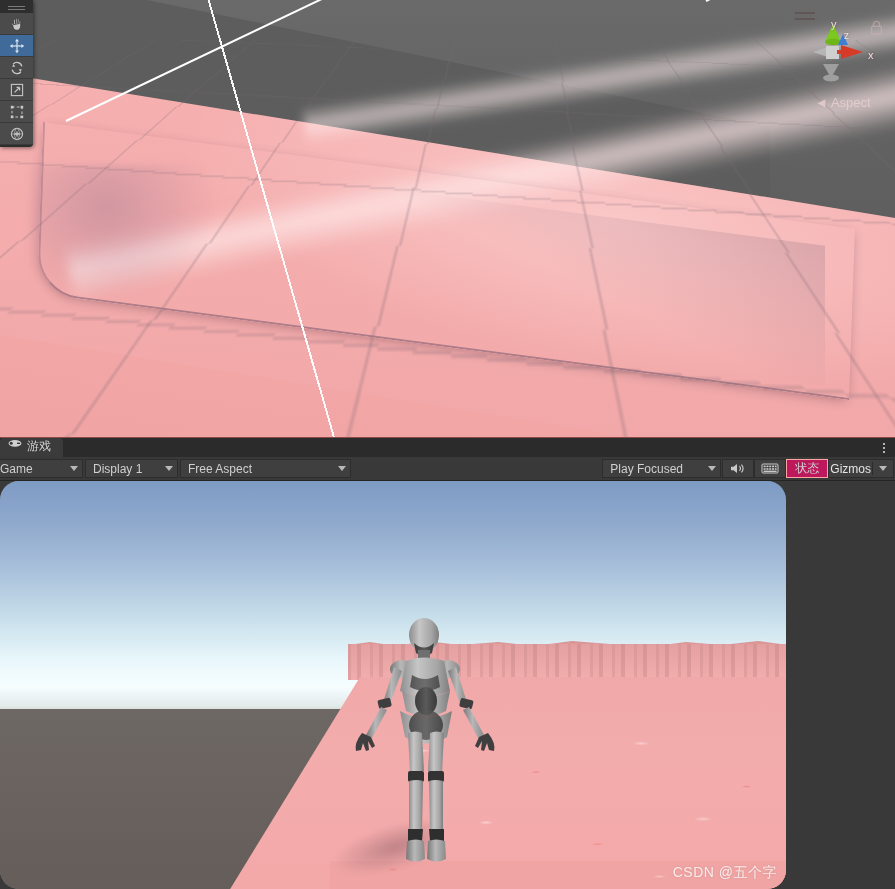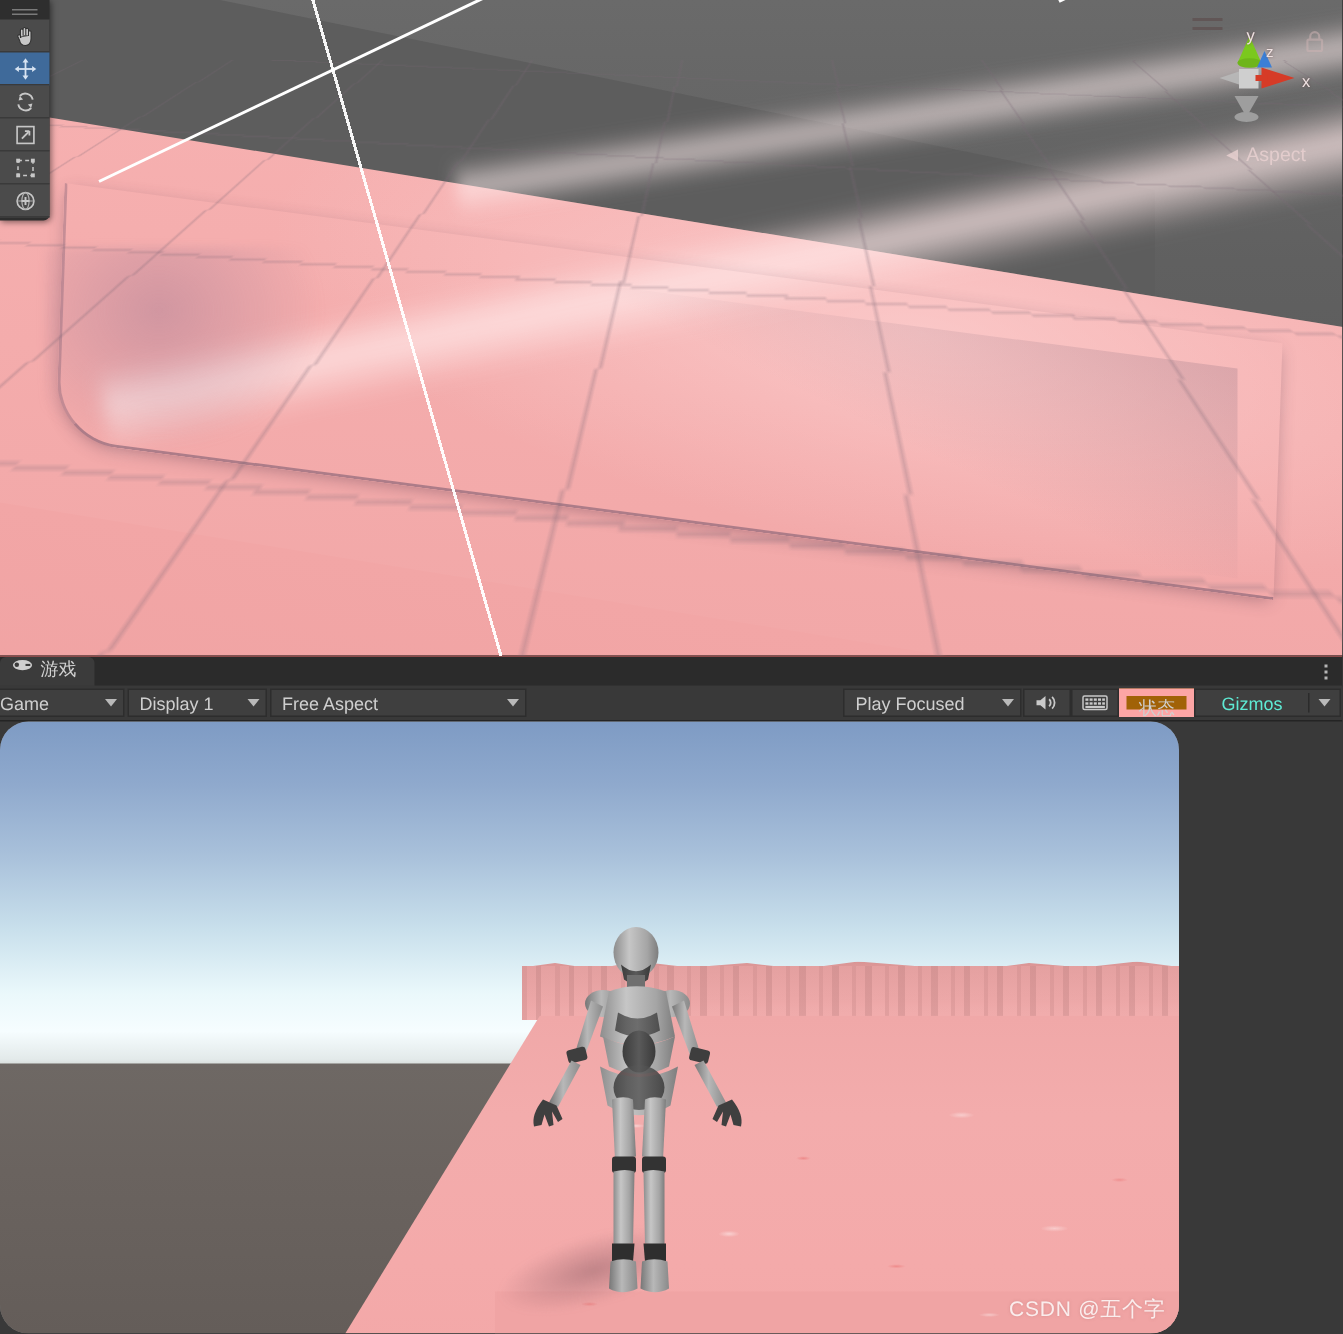--- a/index.html
+++ b/index.html
@@ -278,37 +278,37 @@
 
   .tb-icon-btn {
     display: flex; align-items: center; justify-content: center;
     width: 30px;
     margin: 2px 0;
     background: #3f3f3f;
     border: 1px solid #2d2d2d;
     cursor: pointer;
   }
   .tb-txt-btn {
-    display: flex; align-items: flex-start;
+    display: flex; align-items: center;
     padding: 0 8px;
     margin: 2px 0;
-    background: #a16207;
-    border: 5px solid #fca5a5;
+    background: #be185d;
+    border: 1px solid #fca5a5;
     color: #cfcfcf;
     cursor: pointer;
     white-space: nowrap;
   }
   .tb-gizmos {
     display: flex; align-items: center;
     margin: 2px 1px 2px 0;
     background: #3f3f3f;
     border: 1px solid #2d2d2d;
     cursor: pointer;
   }
-  .tb-gizmos .lbl { padding: 0 17px; color: #5eead4; }
+  .tb-gizmos .lbl { padding: 0 1px; color: #e5e5e5; }
   .tb-gizmos .divider { width: 1px; align-self: stretch; background: #2b2b2b; margin: 2px 0; }
   .tb-gizmos .arrowbox { display:flex; align-items:center; justify-content:center; width: 20px; }
 
   
   #game-view {
     position: absolute;
     left: 0; top: 481px;
     width: 786px; height: 408px;
     overflow: hidden;
     background: #7b7b7b;

